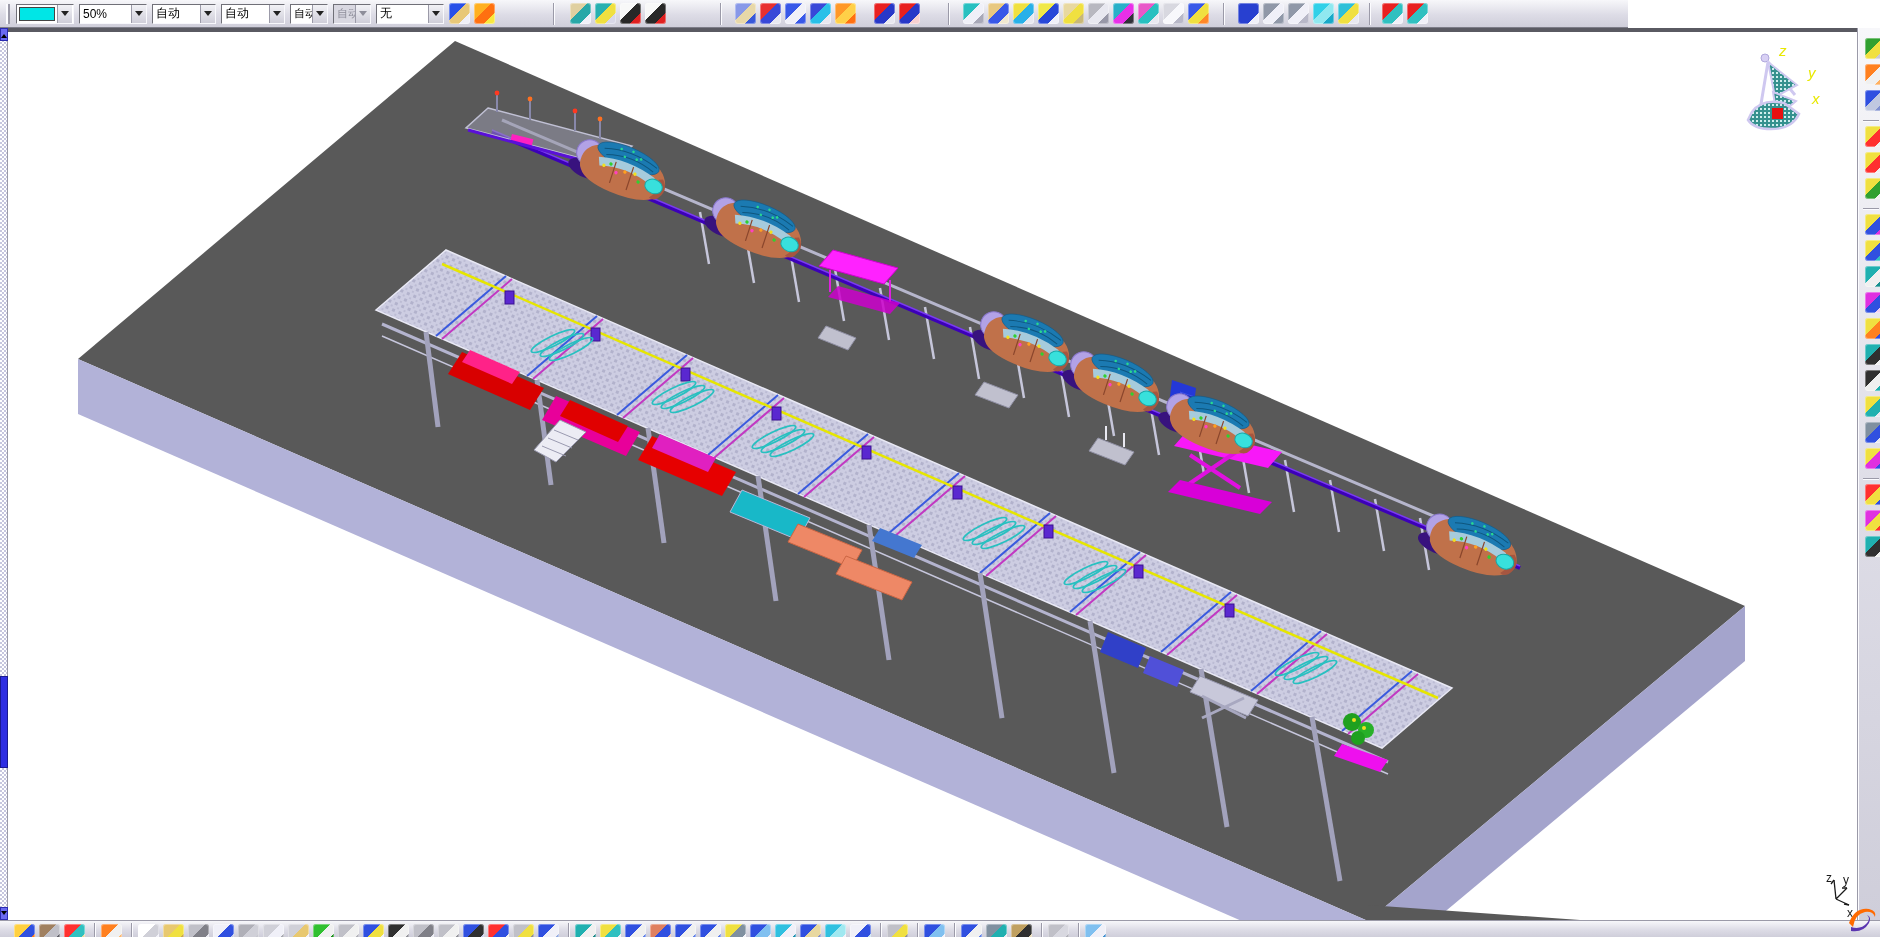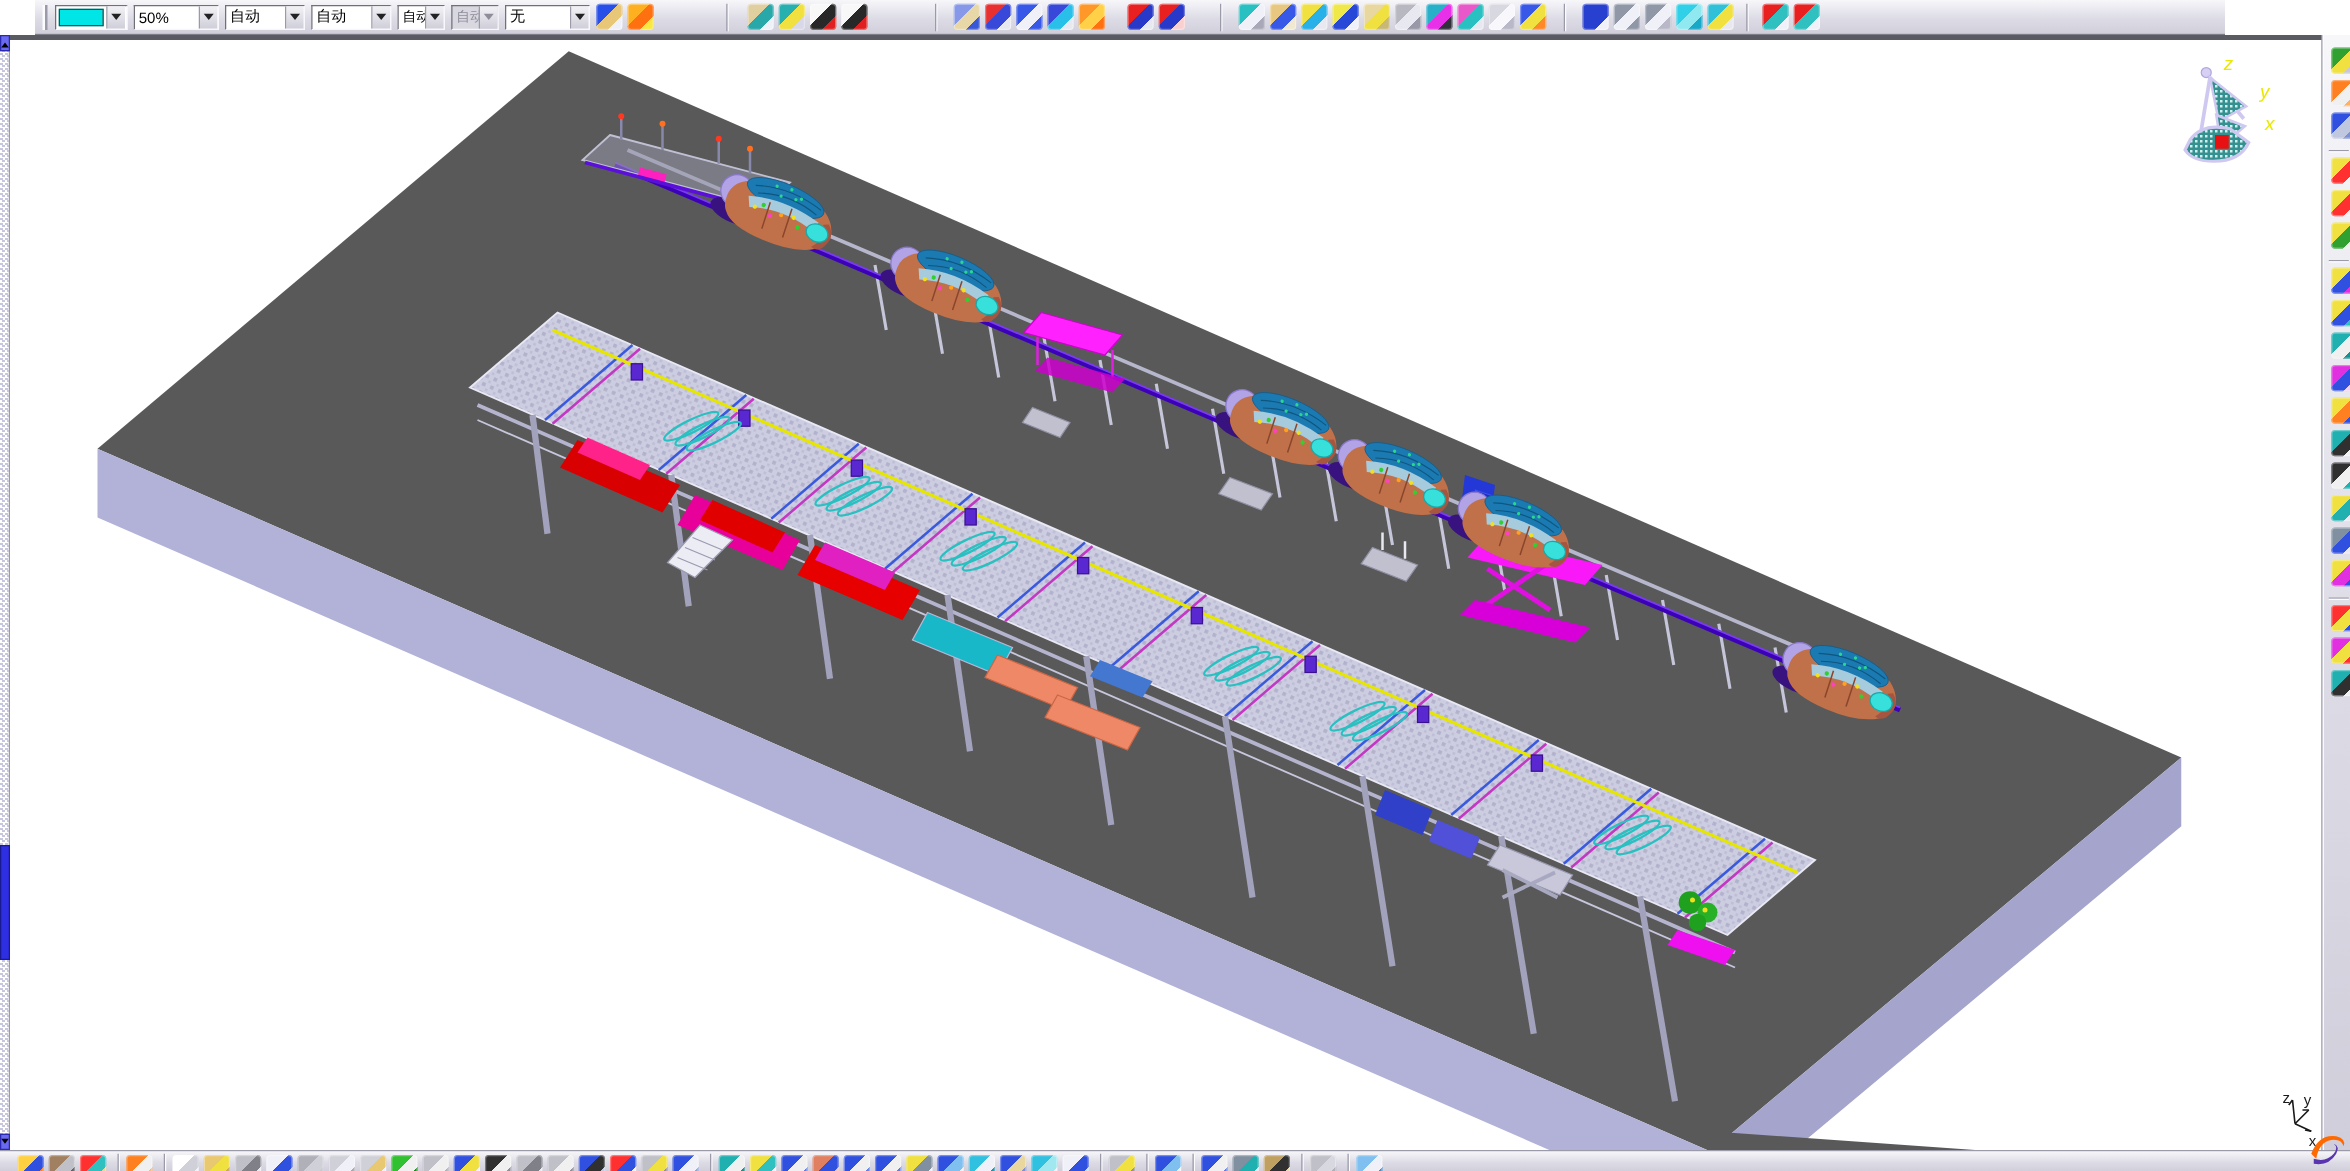--- a/index.html
+++ b/index.html
@@ -2,22 +2,22 @@
 <html><head>
 <meta charset="utf-8">
 <style>
   * { box-sizing: border-box; }
   html,body { margin:0; padding:0; background:#fff; }
   body { width:1880px; height:937px; overflow:hidden; font-family:"Liberation Sans",sans-serif; }
   .app { position:relative; width:1880px; height:937px; background:#fff; }
 
   
   .tb { background:linear-gradient(#f7f7fa, #dddce6 55%, #cfceda); }
-  .top-toolbar { position:absolute; left:0; top:0; width:1752px; height:28px;
-    border-bottom:1px solid #7d7d88; display:flex; align-items:center; padding:7px 4px;margin-left:28px; }
+  .top-toolbar { position:absolute; left:0; top:0; width:1628px; height:28px;
+    border-bottom:1px solid #7d7d88; display:flex; align-items:center; padding:7px 4px; }
   .grip { width:4px; height:20px; border-left:2px solid #fcfcff; border-right:2px solid #9b9aa8; margin:0 6px 0 2px; }
   .combo { height:20px; background:#fff; border:1px solid; border-color:#707078 #f8f8fc #f8f8fc #707078;
     display:flex; align-items:center; margin-right:5px; font-size:12px; color:#000; overflow:hidden; }
   .combo .cval { flex:1; padding:0 3px; white-space:nowrap; overflow:hidden; }
   .combo .carrow { width:15px; align-self:stretch; background:linear-gradient(#f2f2f6,#cfced9);
     border-left:1px solid #9b9aa8; display:flex; align-items:center; justify-content:center; }
   .combo .carrow i { width:0; height:0; border:4px solid transparent; border-top:5px solid #222; margin-top:4px; }
   .combo.disabled { background:#d9d8e1; }
   .combo.disabled .cval { color:#8e8e9a; }
   .combo.disabled .carrow i { border-top-color:#8e8e9a; }

